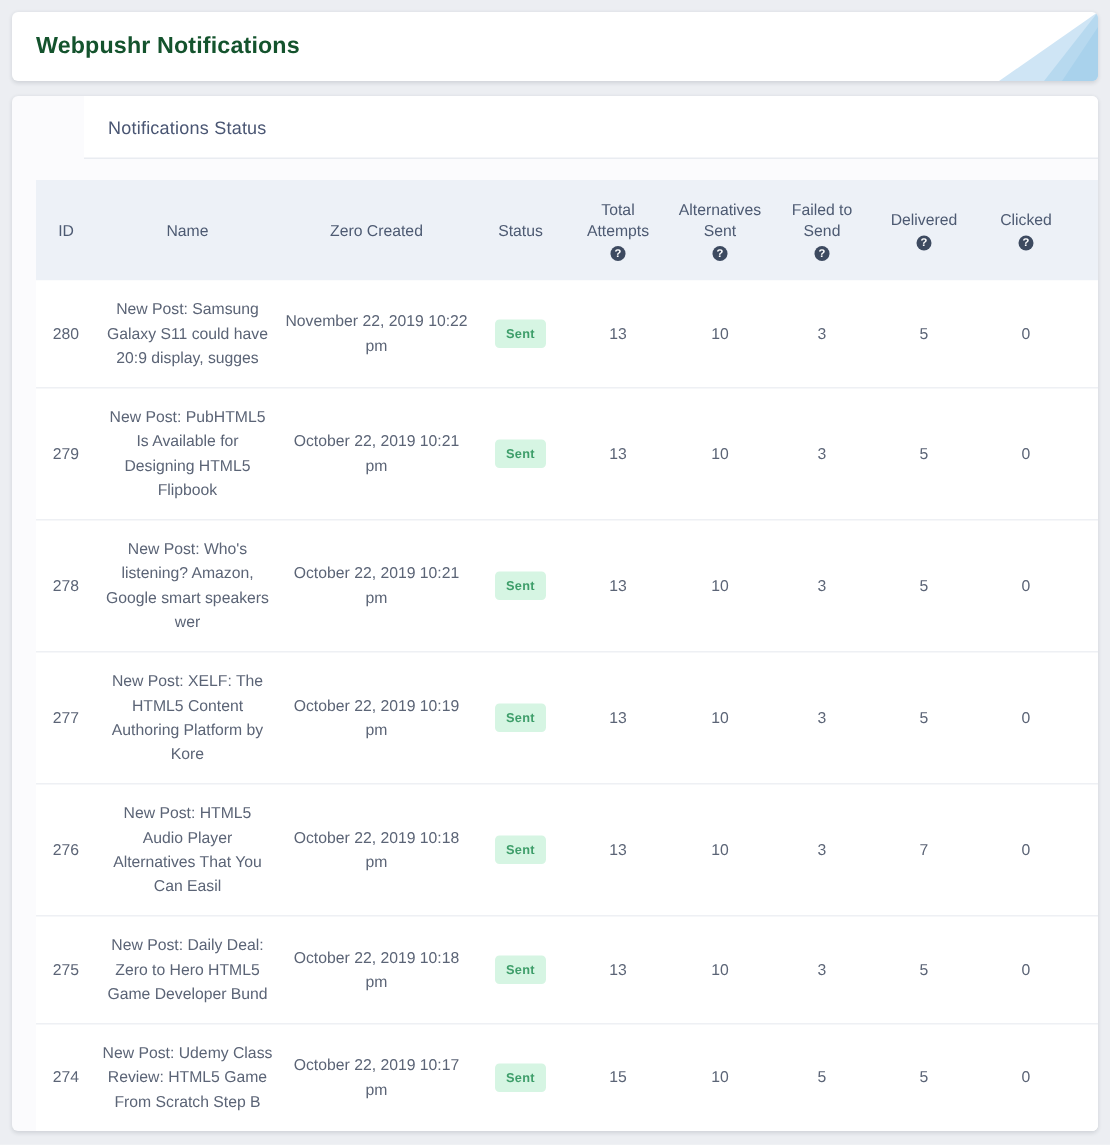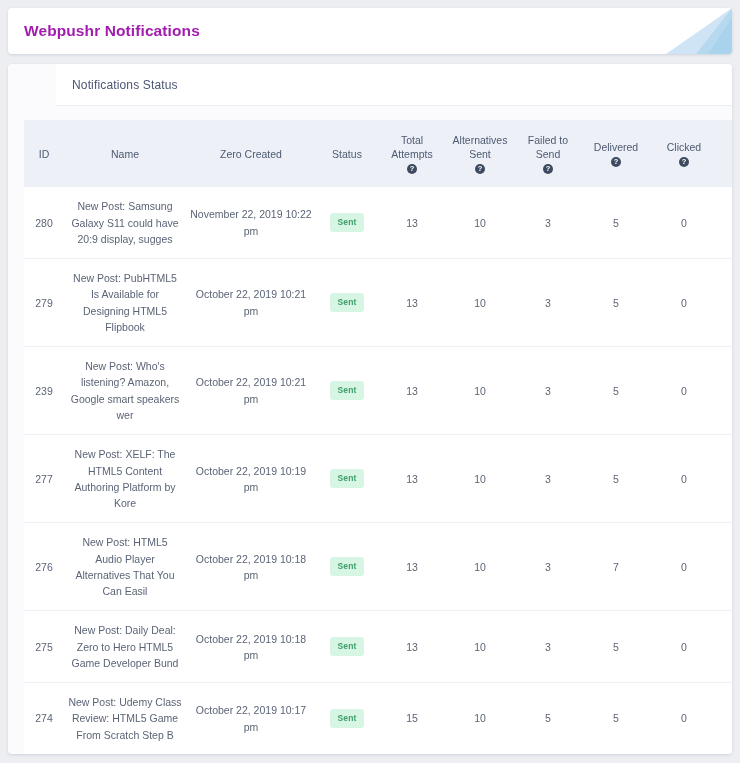--- a/index.html
+++ b/index.html
@@ -27,21 +27,21 @@
     background: #ffffff;
     border-radius: 4px;
     box-shadow: 0 1px 3px rgba(30,40,60,0.14);
     overflow: hidden;
     display: flex;
     align-items: center;
   }
   .header-title {
     font-size: 15.5px;
     font-weight: bold;
-    color: #a21caf;
+    color: #14532d;
     padding-left: 16px;
     letter-spacing: .1px;
     position: relative;
     z-index: 2;
   }
   .header-deco {
     position: absolute;
     top: 0; right: 0;
     width: 128px; height: 46px;
     z-index: 1;
@@ -216,21 +216,21 @@
               <td class="c-date">October 22, 2019 10:21 pm</td>
               <td class="c-status"><span class="badge-sent">Sent</span></td>
               <td class="c-num">13</td>
               <td class="c-num">10</td>
               <td class="c-num">3</td>
               <td class="c-num">5</td>
               <td class="c-num">0</td>
               <td class="c-num">0</td>
             </tr>
             <tr>
-              <td class="c-id">239</td>
+              <td class="c-id">278</td>
               <td class="c-name">New Post: Who's listening? Amazon, Google smart speakers wer</td>
               <td class="c-date">October 22, 2019 10:21 pm</td>
               <td class="c-status"><span class="badge-sent">Sent</span></td>
               <td class="c-num">13</td>
               <td class="c-num">10</td>
               <td class="c-num">3</td>
               <td class="c-num">5</td>
               <td class="c-num">0</td>
               <td class="c-num">1</td>
             </tr>

